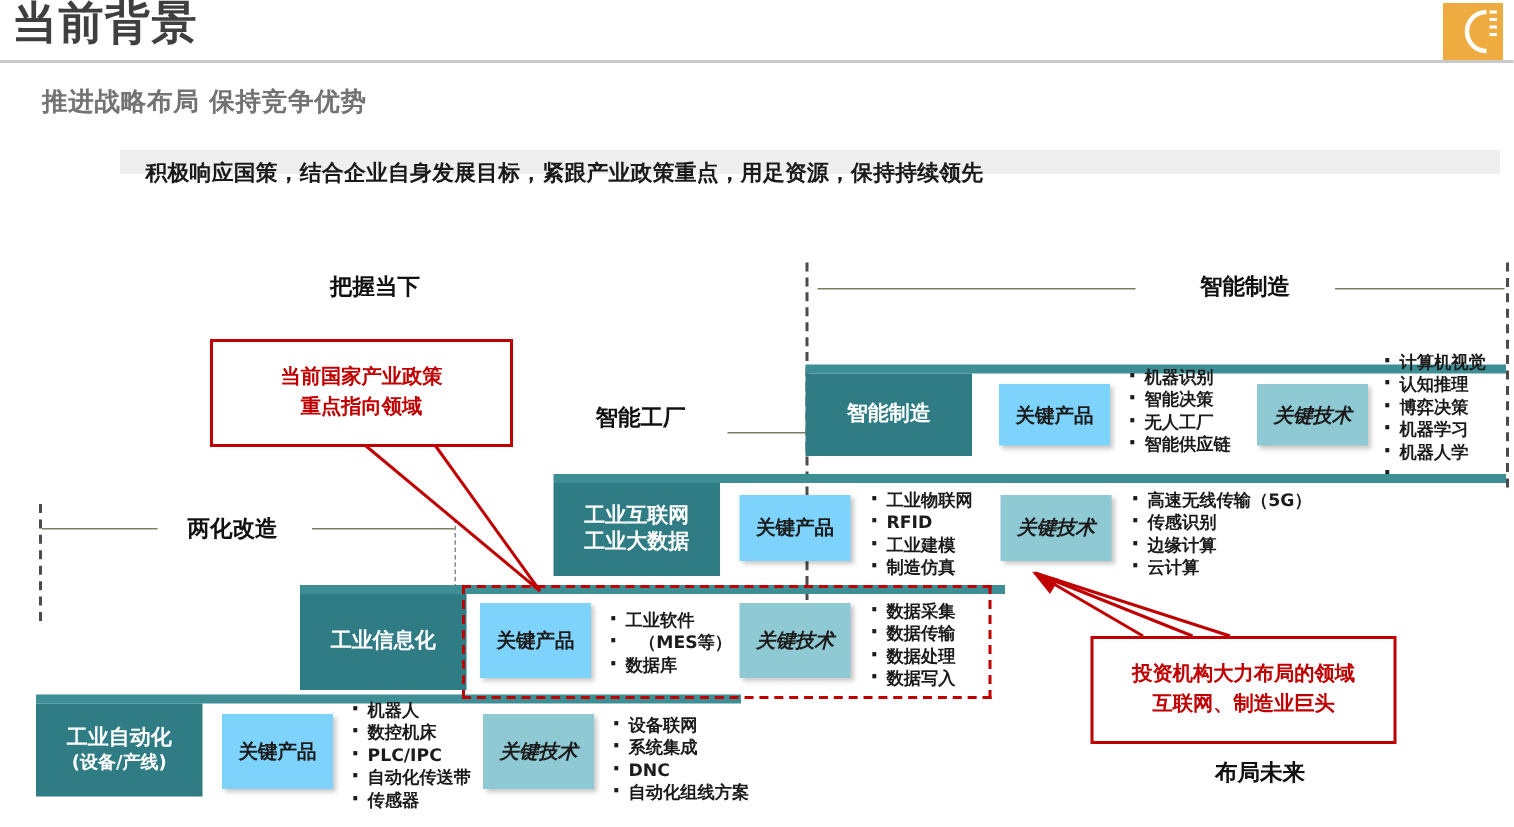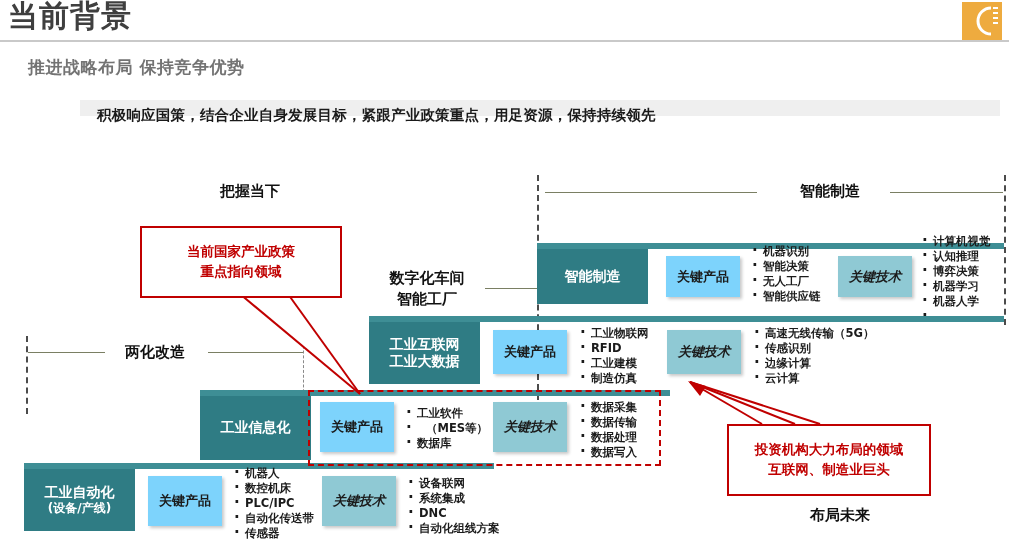--- a/index.html
+++ b/index.html
@@ -119,21 +119,20 @@
 
   <div class="grp-label" style="left:190px;top:182px;width:120px;">把握当下</div>
 
   <div class="grp-label" style="left:770px;top:182px;width:120px;">智能制造</div>
 
   <div class="grp-label" style="left:780px;top:506px;width:120px;">布局未来</div>
 
   <div class="grp-label" style="left:105px;top:343px;width:100px;">两化改造</div>
 
   <div class="grp-label" style="left:372px;top:268px;width:110px;line-height:21px;">
-    <div>数字化车间</div>
     <div>智能工厂</div>
   </div>
 
   <div class="olive-line" style="left:28px;top:352px;width:77px;"></div>
   <div class="olive-line" style="left:208px;top:352px;width:95px;"></div>
   <div class="dash-v" style="left:26px;top:336px;height:78px;"></div>
   <div class="dash-v thin" style="left:303px;top:336px;height:66px;"></div>
 
   <div class="olive-line" style="left:485px;top:288px;width:52px;"></div>
 

